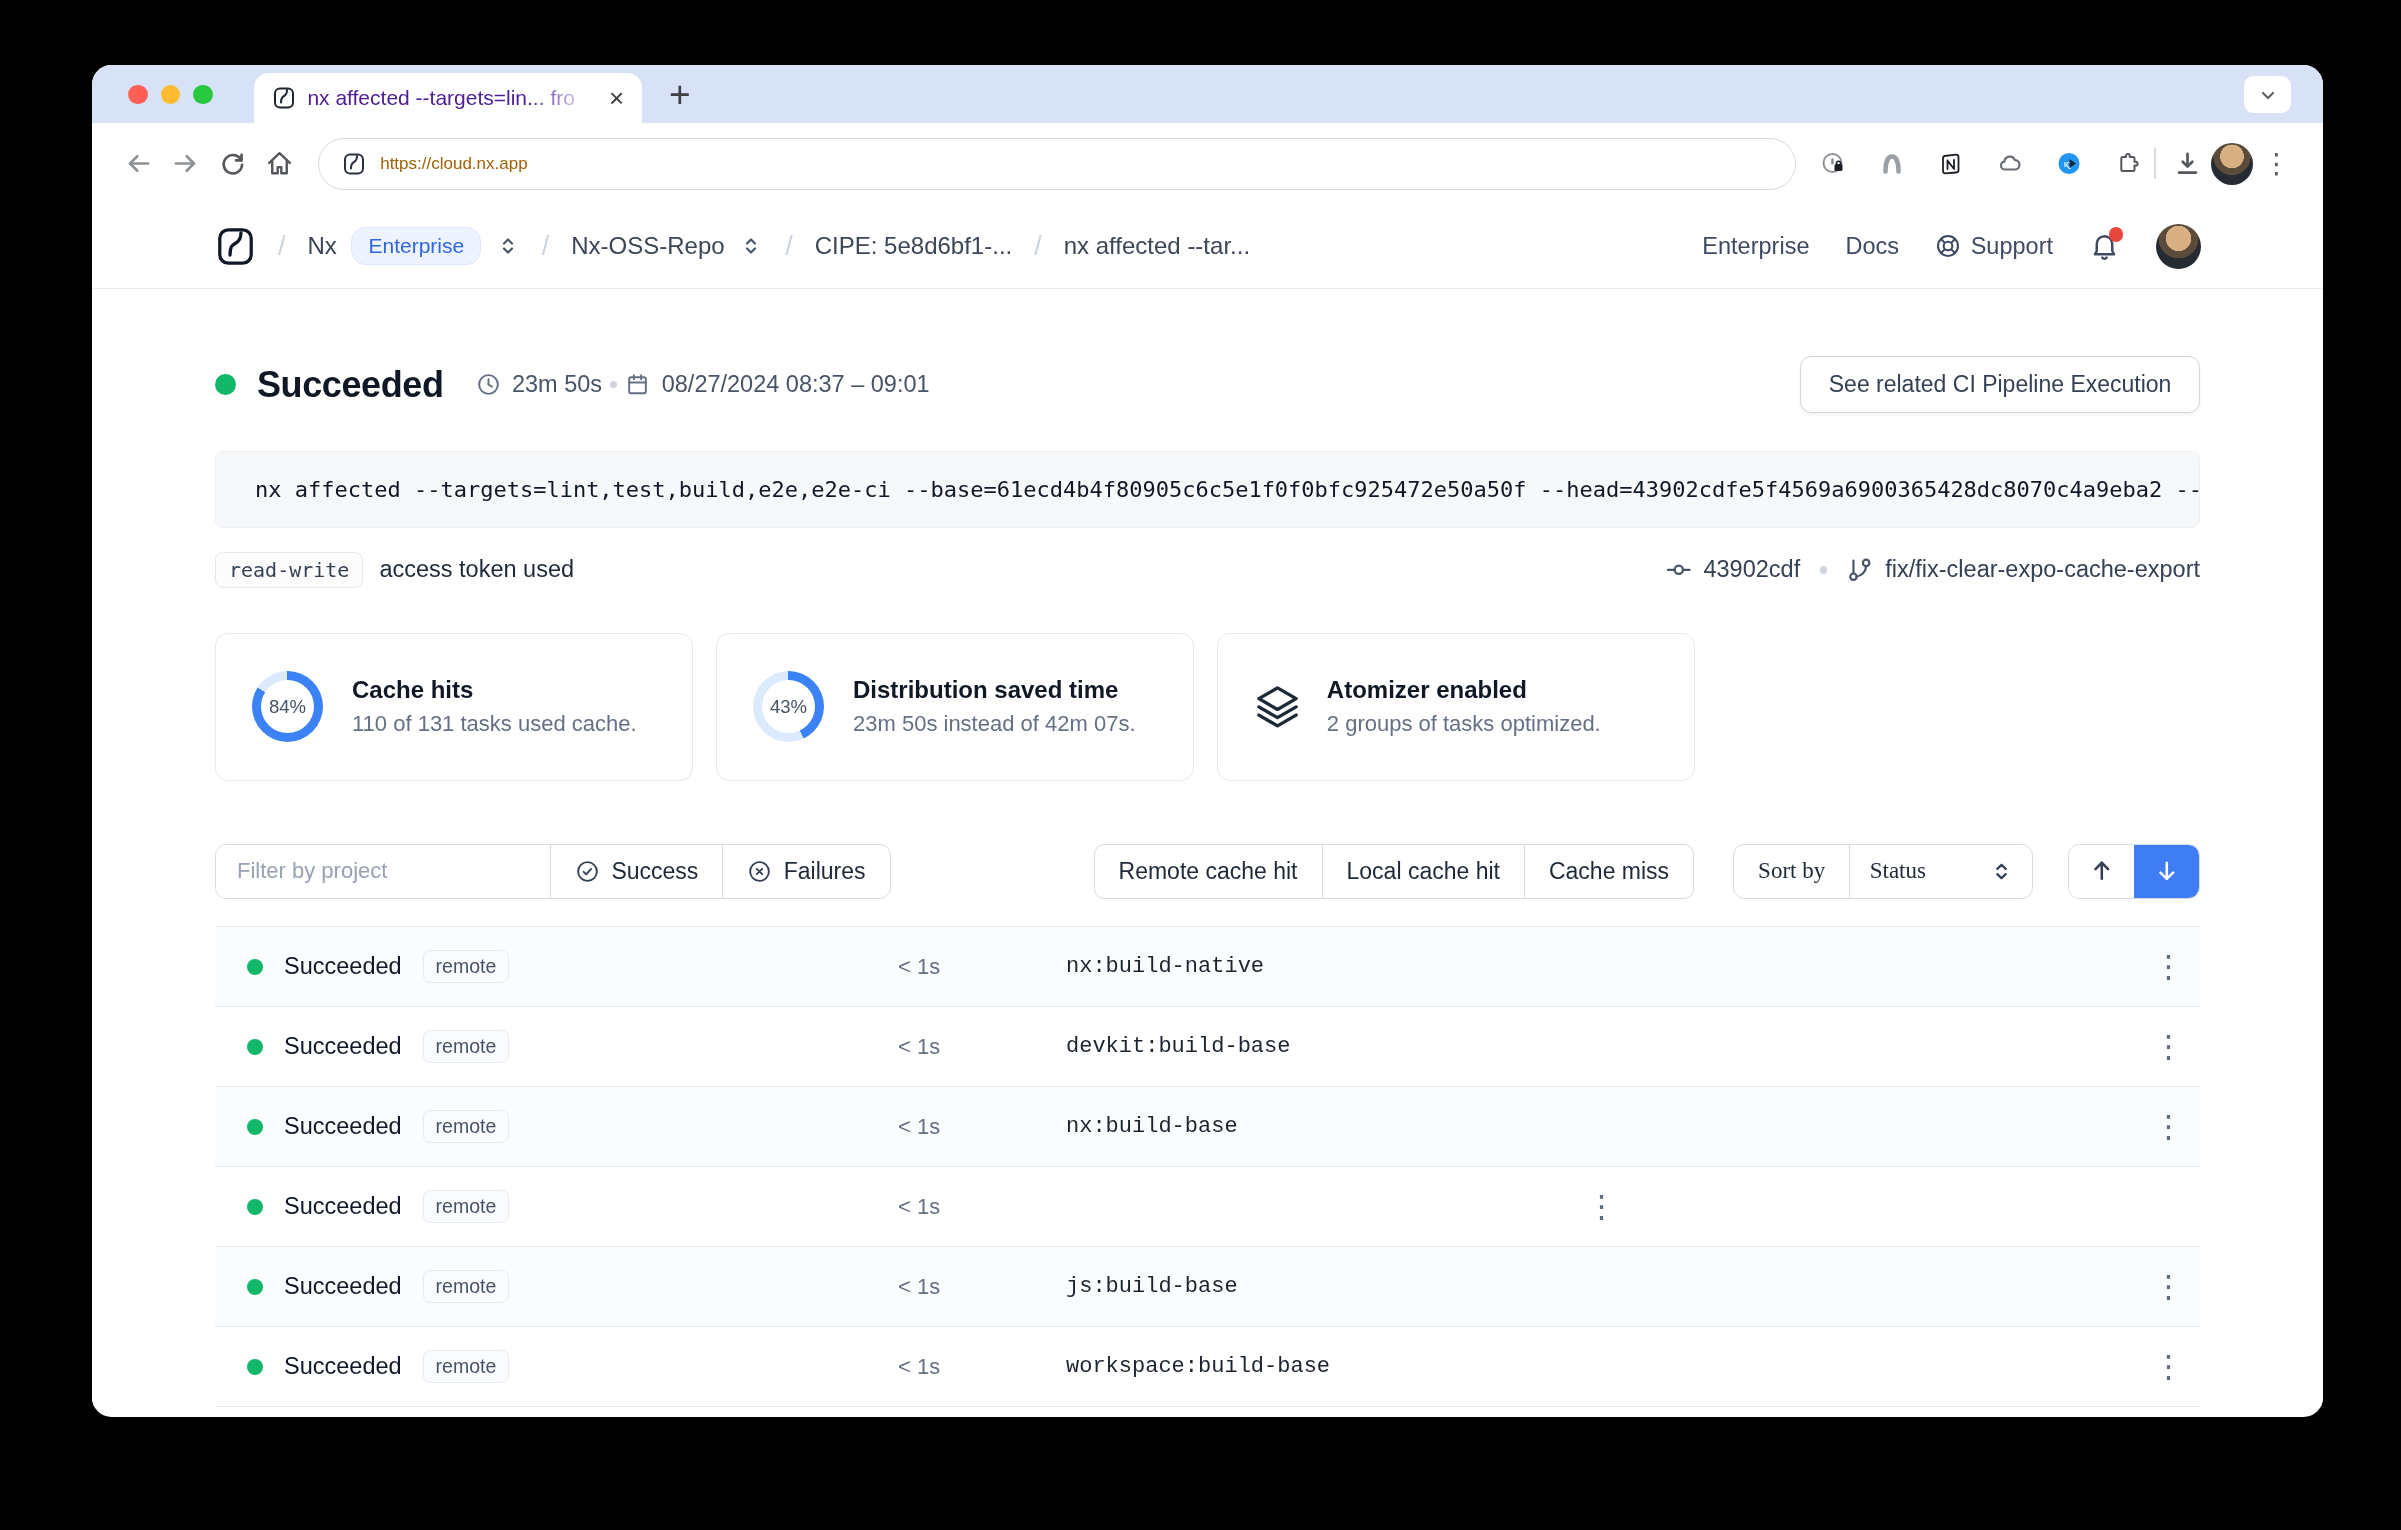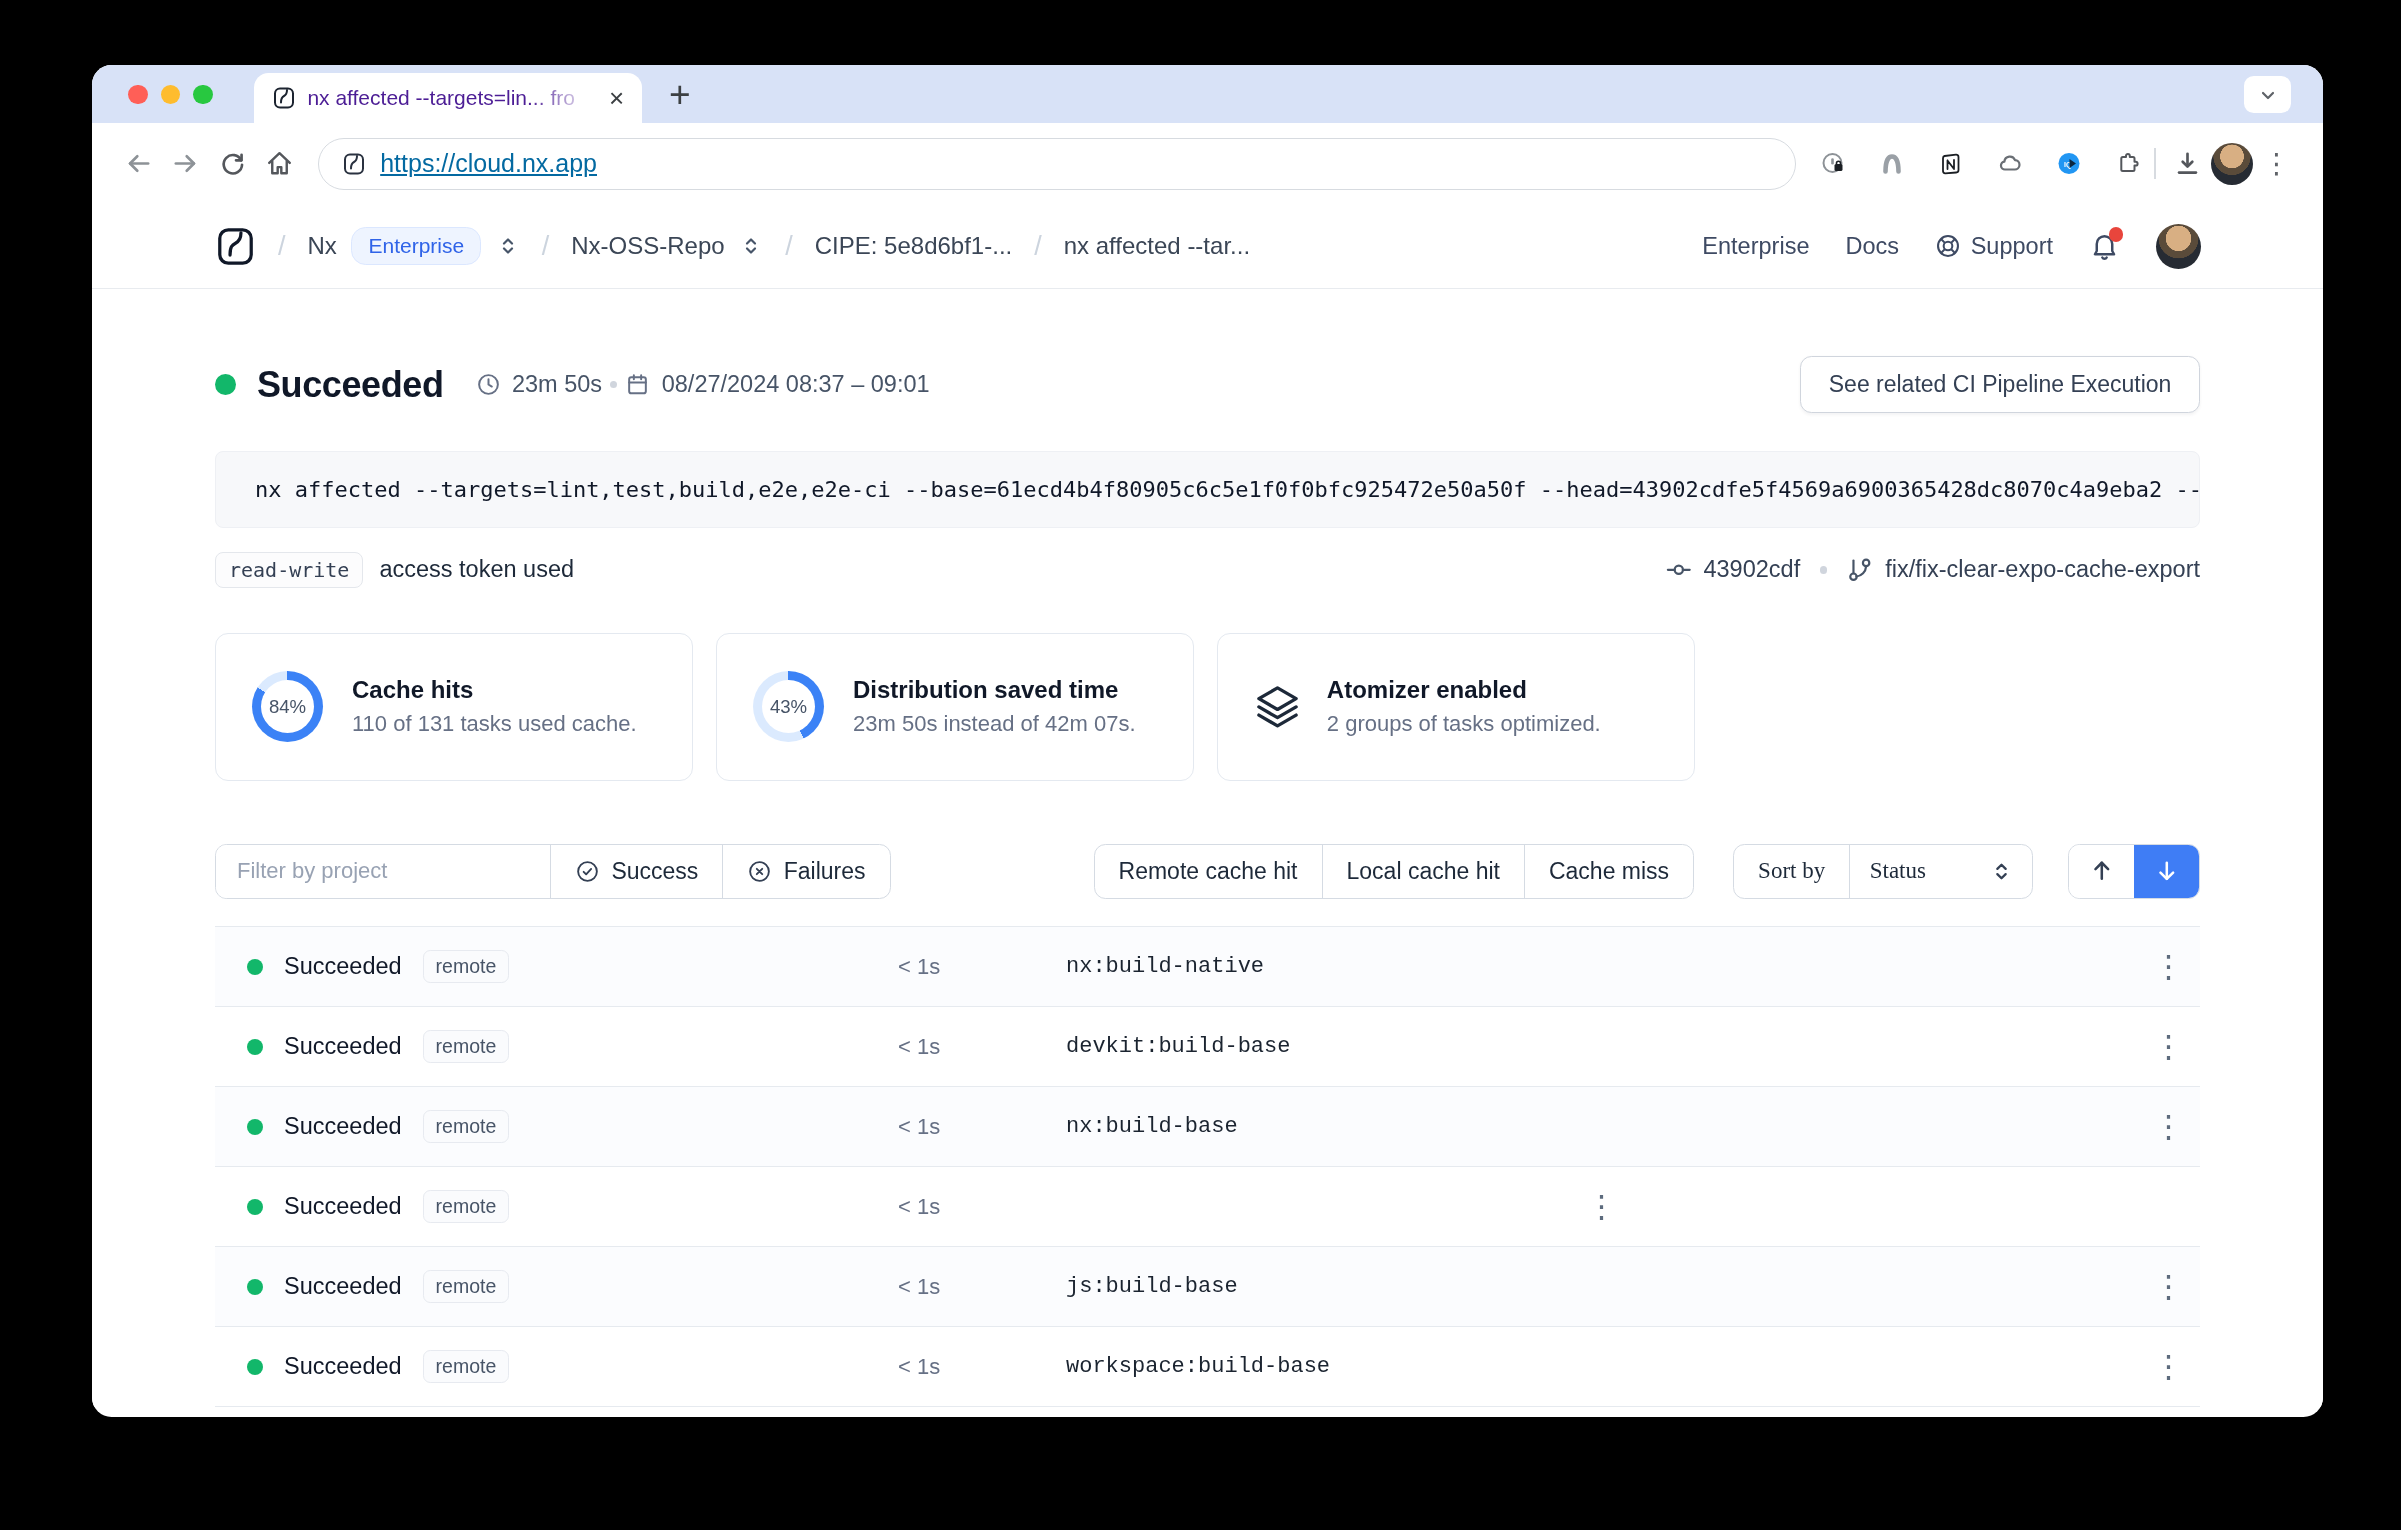--- a/index.html
+++ b/index.html
@@ -24,21 +24,21 @@
        display:flex;align-items:center;justify-content:center;color:#5f6368;cursor:pointer;}
 
   
   .toolbar{height:81px;background:#fff;display:flex;align-items:center;padding:0 23px;}
   .tbtn{width:47px;height:47px;border:none;background:none;display:flex;align-items:center;justify-content:center;cursor:pointer;}
   .tbtn svg{width:29px;height:29px;}
   .c-dim{color:#8d9297}.c-dark{color:#54575c}
   .urlbar{flex:1;height:50px;border:1.6px solid #d7dbe0;border-radius:27.6px;display:flex;align-items:center;
           gap:14.6px;padding:0 23px;margin:0 19.5px 0 14.6px;background:#fff;cursor:text;}
   .urlbar svg{width:24px;height:24px;color:#2a3240;}
-  .url-text{font-size:25px;color:#0369a1;text-decoration:underline;}
+  .url-text{font-size:17px;color:#a16207;}
   .ext-icons{display:flex;align-items:center;gap:23px;}
   .eico{width:36px;height:36px;display:flex;align-items:center;justify-content:center;border:none;background:none;cursor:pointer;color:#54575c;}
   .eico svg{width:31px;height:31px;}
   .tool-divider{width:1.6px;height:31px;background:#d7dbe0;margin:0 8px;}
   .avatar{border-radius:50%;border:none;cursor:pointer;
      background:radial-gradient(circle at 50% 32%,#d8af83 0 33%,#5a4b3a 34% 52%,#262b33 53% 100%);}
   .avatar.small{width:42px;height:42px;}
   .kebab-glyph{font-family:"DejaVu Sans",sans-serif;font-size:27.6px;color:#5f6368;line-height:1;}
 
   
@@ -92,21 +92,21 @@
   .layers-ico{width:47px;height:47px;color:#1d2939;flex:0 0 47px;margin-right:-3.2px;}
 
   
   .filterbar{margin-top:63px;display:flex;align-items:stretch;height:55px;}
   .fgroup{display:flex;border:1.6px solid #d5dbe3;border-radius:11.4px;background:#fff;overflow:hidden;}
   .seg{display:flex;align-items:center;gap:11.4px;padding:0 24px;font-size:23px;color:#1d2939;border-left:1.6px solid #d5dbe3;cursor:pointer;white-space:nowrap;}
   .seg:first-child{border-left:none;}
   .seg svg{width:25px;height:25px;color:#344054;}
   .finput{width:292px;border:none;outline:none;font-size:22px;color:#1d2939;padding:0 21px;font-family:"Liberation Sans",sans-serif;}
   .finput::placeholder{color:#98a2b3;}
-  .g-cache{margin-left:203px;}
+  .g-cache{margin-left:203px;border-radius:10px;}
   .g-sort{margin-left:39px;font-family:Liberation Serif, serif;}
   .seg.static{cursor:default;}
   .seg.select{width:183px;justify-content:space-between;padding:0 18px 0 19.5px;box-sizing:border-box;gap:28px;}
   .sort-chev{width:22px;height:22px;color:#9aa7b8;}
   .g-arrows{margin-left:auto;}
   .arrow-btn{width:65px;display:flex;align-items:center;justify-content:center;border:none;background:#fff;cursor:pointer;color:#344054;}
   .arrow-btn svg{width:27.6px;height:27.6px;}
   .arrow-btn.active{background:#3f7df5;color:#fff;}
 
   

